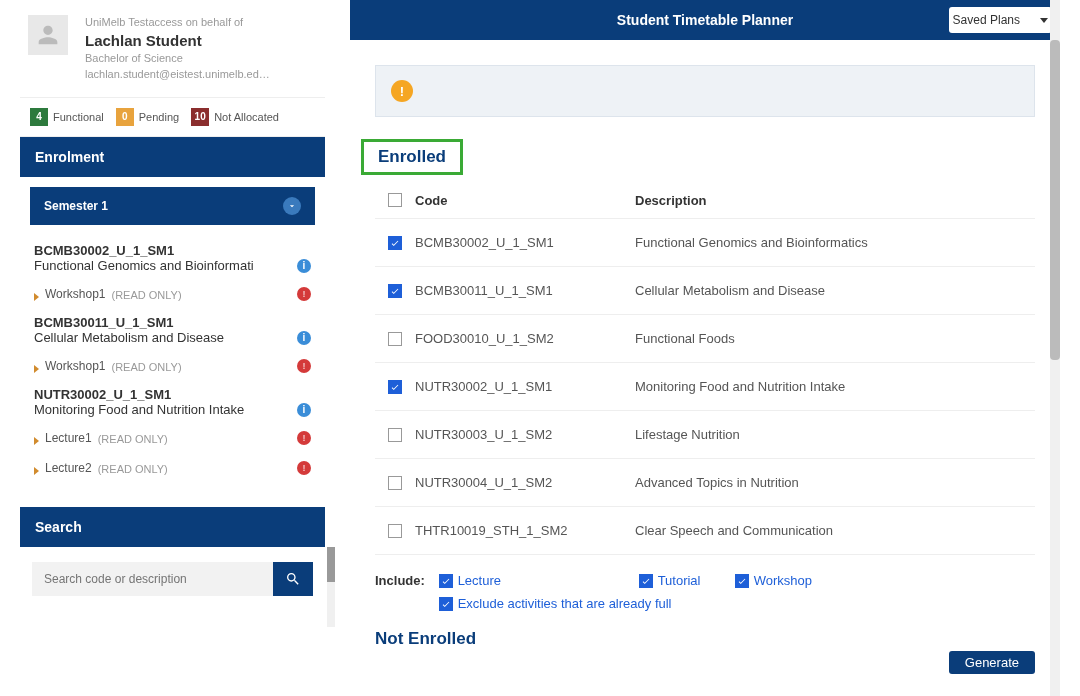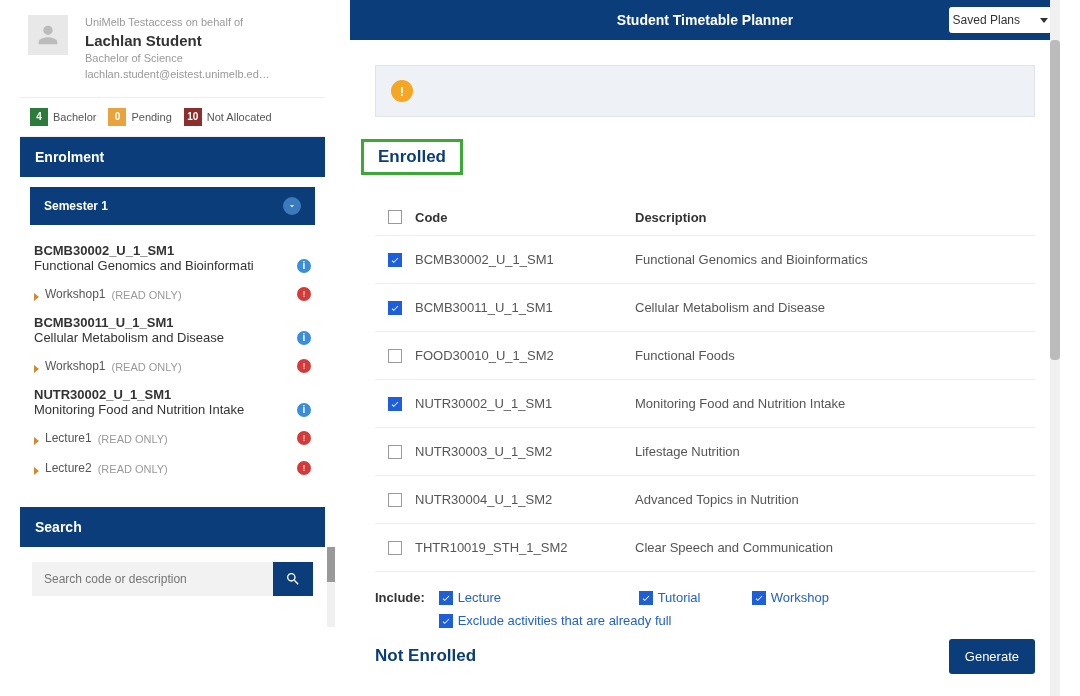--- a/index.html
+++ b/index.html
@@ -39,38 +39,38 @@
 .search-btn{width:40px;background:#0a3d7a;border:none;display:flex;align-items:center;justify-content:center;cursor:pointer}
 .search-btn svg{width:16px;height:16px;fill:#fff}
 .main{flex:1;position:relative;margin-left:25px}
 .topbar{background:#0a3d7a;color:#fff;height:40px;display:flex;align-items:center;position:relative}
 .topbar-title{position:absolute;left:50%;transform:translateX(-50%);font-size:14px;font-weight:700}
 .saved-plans{margin-left:auto;margin-right:8px;background:#fff;color:#333;border:none;padding:6px 4px;font-size:12px;border-radius:3px;display:flex;align-items:center;gap:20px;cursor:pointer}
 .saved-plans .arrow{width:0;height:0;border-left:4px solid transparent;border-right:4px solid transparent;border-top:5px solid #333}
 .alert{margin:25px 25px 10px 25px;background:#eef2f6;border:1px solid #dde4ec;padding:14px 15px;display:flex;align-items:center;gap:10px;font-size:13px;font-weight:600;color:#333}
 .alert-icon{width:22px;height:22px;border-radius:50%;background:#f5a623;color:#fff;display:flex;align-items:center;justify-content:center;font-weight:700;flex-shrink:0}
 .enrolled-title{display:inline-block;margin:12px 0 8px 11px;padding:5px 14px;border:3px solid #3aaa35;font-size:17px;font-weight:700;color:#0a3d7a}
-.table{margin:17px 25px}
+.table{margin:0 25px}
 .table-head{display:flex;padding:10px 0;border-bottom:1px solid #eee;font-size:13px;font-weight:700;color:#333}
 .table-row{display:flex;padding:16px 0;border-bottom:1px solid #eee;font-size:13px;color:#555;align-items:center}
 .col-check{width:40px;display:flex;justify-content:center}
 .col-code{width:220px}
 .col-desc{flex:1}
 .cb{width:14px;height:14px;border:1px solid #999;display:inline-flex;align-items:center;justify-content:center;cursor:pointer}
 .cb.checked{background:#1e5fd8;border-color:#1e5fd8}
 .cb.checked svg{width:10px;height:10px;fill:#fff}
 .include-row{margin:18px 25px 10px 25px;font-size:13px;color:#333}
 .include-row .lbl{font-weight:700;display:inline-block;width:60px;vertical-align:top}
 .include-opts{display:inline-block}
 .include-line{display:flex;gap:0;margin-bottom:8px}
 .inc-opt{display:inline-flex;align-items:center;gap:5px;color:#1e5fd8;cursor:pointer}
 .inc-opt.w1{width:200px}
-.inc-opt.w2{width:113px}
+.inc-opt.w2{width:96px}
 .gen-btn-wrap{position:absolute;right:25px;bottom:22px}
-.gen-btn{background:#0a3d7a;color:#fff;border:none;padding:10px 16px;font-size:13px;border-radius:3px;cursor:pointer}
+.gen-btn{background:#0a3d7a;color:#fff;border:none;padding:4px 16px;font-size:13px;border-radius:3px;cursor:pointer}
 .not-enrolled{margin:10px 25px 0 25px;font-size:17px;font-weight:700;color:#0a3d7a}
 .main-scroll{position:absolute;right:0;top:0;bottom:0;width:10px}
 .main-scroll-track{position:absolute;top:0;bottom:0;left:0;right:0;background:#f0f0f0}
 .main-scroll-thumb{position:absolute;left:0;right:0;background:#bbb;border-radius:4px}
 </style>
 </head>
 <body>
 
 <div class="container">
   <div class="sidebar">
@@ -84,21 +84,21 @@
         <div>UniMelb Testaccess on behalf of</div>
         <div class="profile-name">Lachlan Student</div>
         <div>Bachelor of Science</div>
         <div>lachlan.student@eistest.unimelb.ed…</div>
       </div>
     </div>
 
     <div class="status-row">
       <div class="status-item">
         <span class="badge badge-green">4</span>
-        <span>Bachelor</span>
+        <span>Functional</span>
       </div>
       <div class="status-item">
         <span class="badge badge-orange">0</span>
         <span>Pending</span>
       </div>
       <div class="status-item">
         <span class="badge badge-red">10</span>
         <span>Not Allocated</span>
       </div>
     </div>

